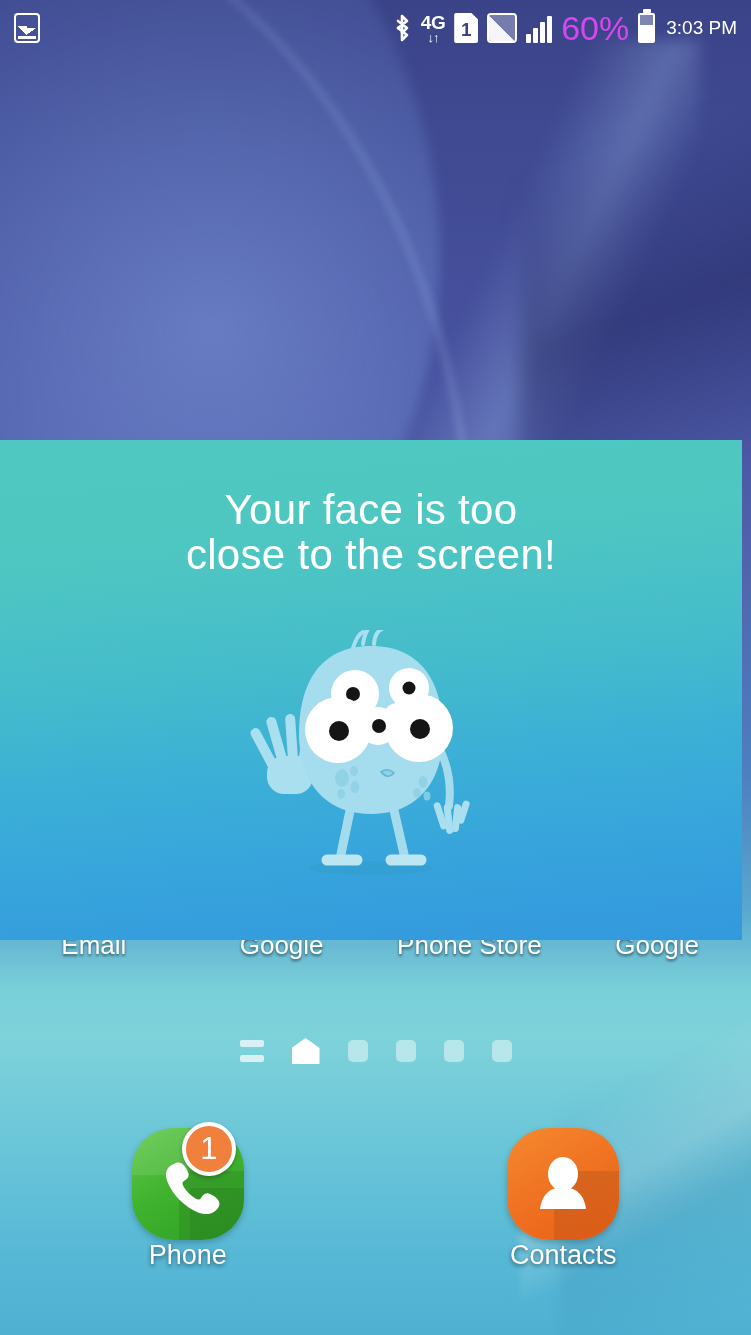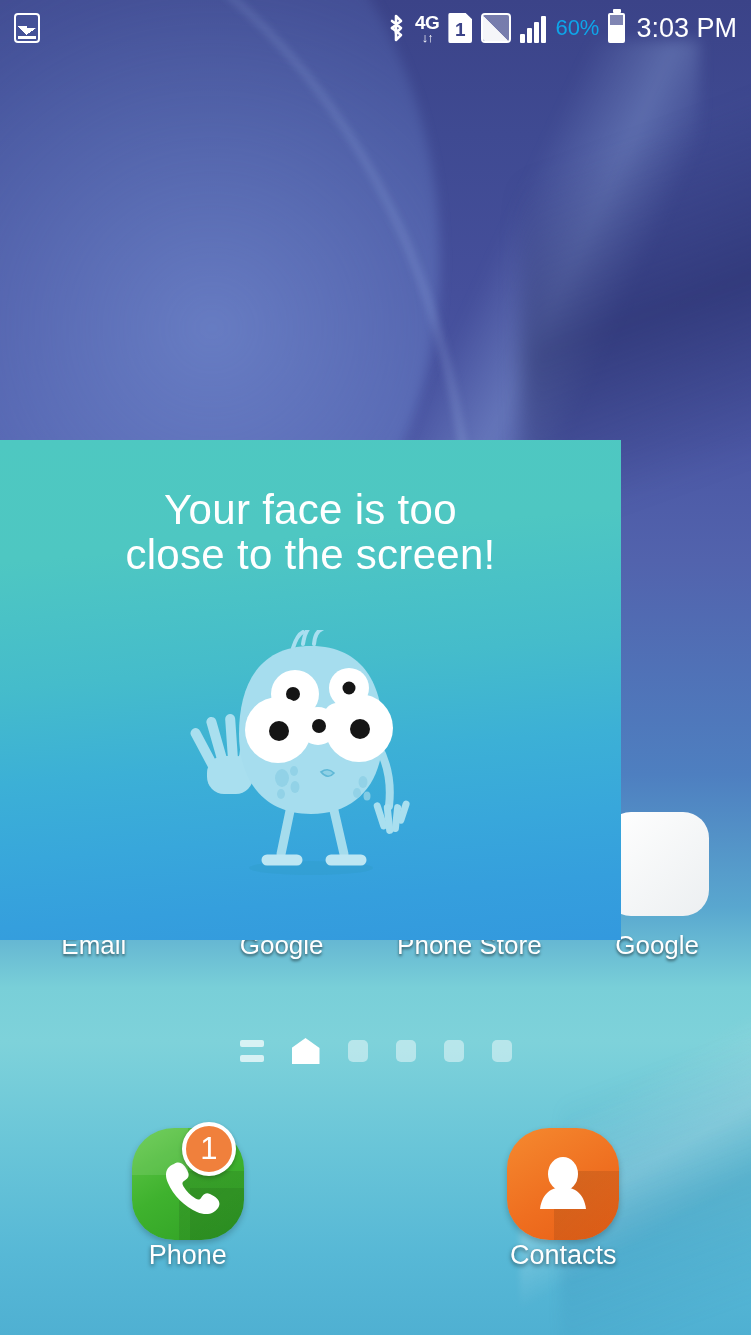--- a/index.html
+++ b/index.html
@@ -154,35 +154,35 @@
   .icon-bars {
     display: flex; align-items: flex-end; gap: 2px; height: 30px;
   }
   .icon-bars i {
     display: block; width: 5px; background: #fff; border-radius: 1px;
   }
   .icon-bars i:nth-child(1){ height: 9px; }
   .icon-bars i:nth-child(2){ height: 15px; }
   .icon-bars i:nth-child(3){ height: 21px; }
   .icon-bars i:nth-child(4){ height: 27px; }
-  .sb-battery-text { font-size: 22px; color: #0ea5e9; letter-spacing: 0px; }
+  .sb-battery-text { font-size: 34px; color: #d946ef; letter-spacing: 0px; }
   .icon-battery {
     width: 17px; height: 30px;
     border: 2px solid #ffffff;
     border-radius: 2px;
     position: relative;
     box-sizing: border-box;
     background: linear-gradient(to top, #ffffff 0%, #ffffff 60%, rgba(255,255,255,0.35) 60%, rgba(255,255,255,0.35) 100%);
   }
   .icon-battery::before {
     content: "";
     position: absolute; left: 50%; transform: translateX(-50%);
     top: -6px; width: 8px; height: 4px; background: #fff; border-radius: 1px;
   }
-  .sb-time { font-size: 27px; color: #fff; margin-left: 2px; }
+  .sb-time { font-size: 19px; color: #fff; margin-left: 2px; }
 
   
   .approw {
     position: absolute; left: 0; top: 812px;
     width: 751px;
     display: flex; z-index: 5;
   }
   .approw .cell {
     flex: 1 1 0;
     display: flex; flex-direction: column; align-items: center;
@@ -197,21 +197,21 @@
   .app-label {
     margin-top: 14px;
     font-size: 26px; color: #ffffff;
     text-shadow: 0 2px 3px rgba(0,0,0,0.55);
     white-space: nowrap;
   }
 
   
   .overlay {
     position: absolute;
-    left: 0; top: 440px; width: 621px; height: 500px;
+    left: 0; top: 440px; width: 742px; height: 500px;
     z-index: 20;
     background: linear-gradient(175deg,
        #4ec8c1 0%,
        #4ec7c2 22%,
        #45bccb 45%,
        #3cb0d6 62%,
        #38a7db 76%,
        #359fdd 88%,
        #3399de 100%);
     overflow: hidden;

